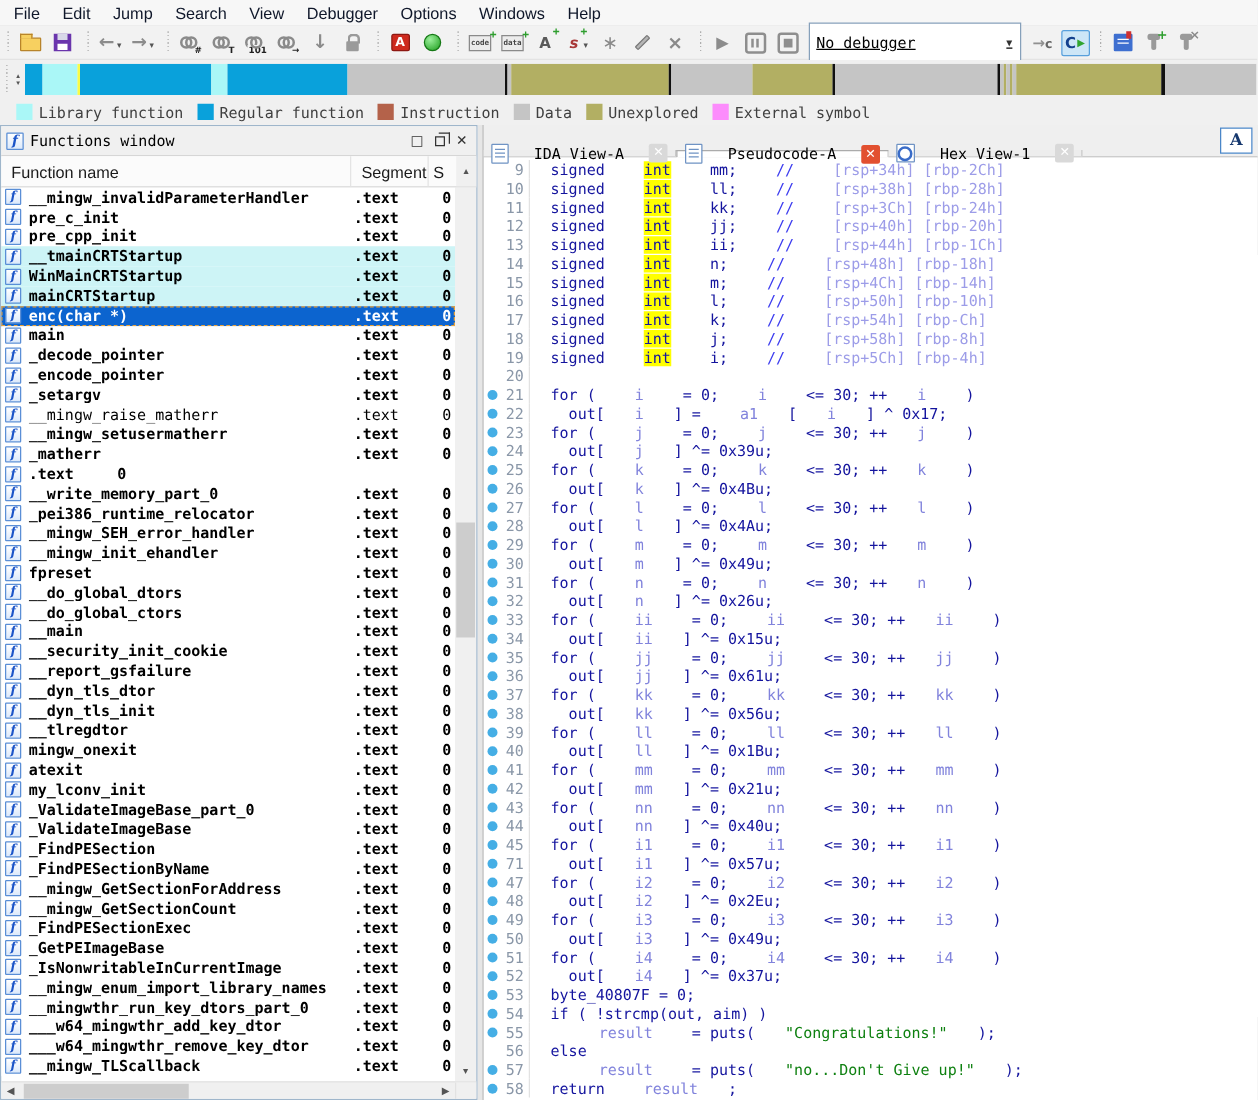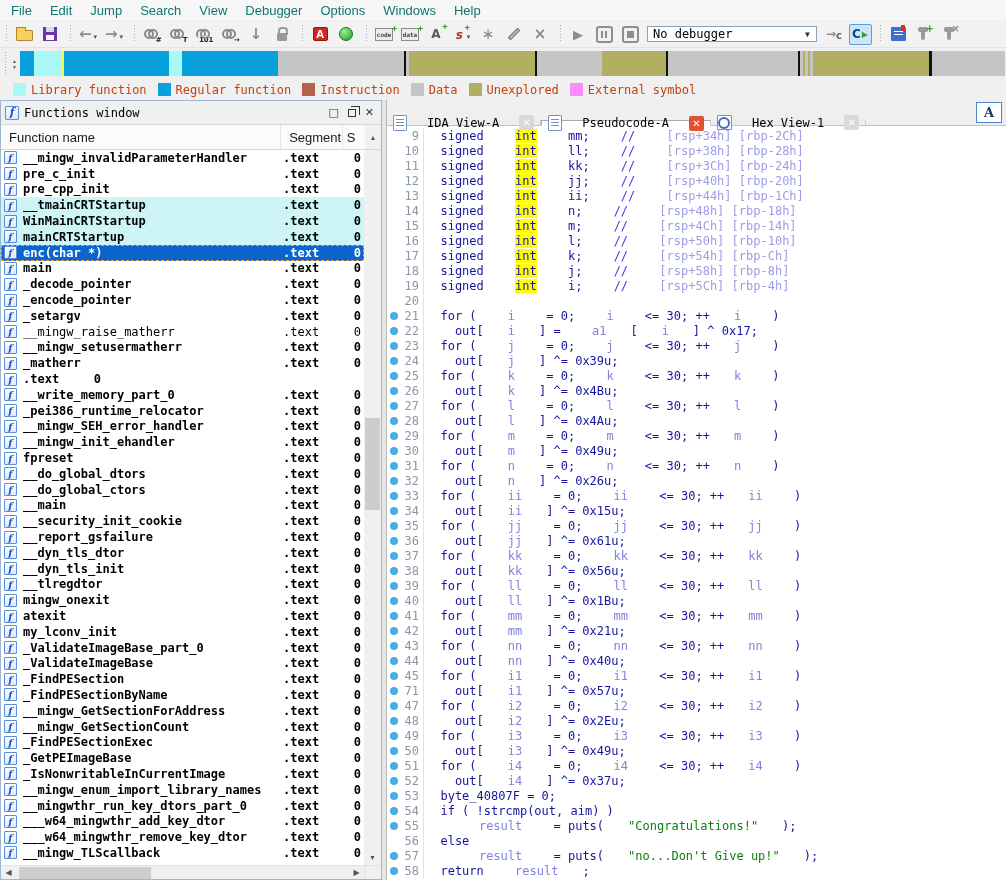--- a/index.html
+++ b/index.html
@@ -1,21 +1,21 @@
 <!DOCTYPE html>
 <html><head>
 <meta charset="utf-8">
 <style>
   html,body{margin:0;padding:0;width:1006px;height:880px;overflow:hidden;background:#F0F0F0;
     font-family:"Liberation Sans",sans-serif;-webkit-font-smoothing:antialiased;}
   *{box-sizing:border-box;}
 
   
   #menubar{height:21px;background:#F7F7F7;display:flex;align-items:center;padding-left:2px;border-bottom:1px solid #EDEDED;}
-  .menu-item{font:13px "Liberation Sans",sans-serif;color:#0f766e;padding:2px 9px;cursor:default;}
+  .menu-item{font:13px "Liberation Sans",sans-serif;color:#0f172a;padding:2px 9px;cursor:default;}
 
   
   #toolbar{height:27px;background:#F2F2F2;display:flex;align-items:center;border-bottom:1px solid #E3E3E3;padding-left:2px;}
   .grip{width:6px;height:18px;margin:0 2px;background:repeating-linear-gradient(#AFAFAF 0 1px,transparent 1px 3px);background-size:1px 100%;background-repeat:no-repeat;background-position:2px 0;}
   .tgroup{display:flex;align-items:center;gap:2px;margin-right:4px;}
   .tbtn{height:24px;min-width:24px;display:flex;align-items:center;justify-content:center;position:relative;}
   .ar{font:bold 15px "DejaVu Sans",sans-serif;color:#8C8C8C;line-height:1;}
   .caret{font-size:7px;color:#555;margin-left:2px;}
   .ic-folder{width:17px;height:11px;background:#F7D060;border:1px solid #B8842A;border-radius:1px;position:relative;margin-top:3px;}
   .ic-folder::before{content:"";position:absolute;left:-1px;top:-4px;width:8px;height:3px;background:#F7D060;border:1px solid #B8842A;border-bottom:none;}
@@ -34,21 +34,21 @@
   .stamp i,.stampA i{font:bold 9px "DejaVu Sans Mono",monospace;color:#2E9E2E;position:absolute;right:-5px;top:-6px;font-style:normal;}
   .stampA{font:bold 12px "DejaVu Sans",sans-serif;color:#5A5A5A;position:relative;padding:0 2px;}
   .stampA.red{color:#A83838;font-style:italic;}
   .star{font:15px "DejaVu Sans",sans-serif;color:#8A8A8A;}
   .ic-pencil{width:4px;height:14px;background:#B5B5B5;border:1px solid #787878;transform:rotate(45deg);border-radius:1px;}
   .bigx{font:bold 15px "DejaVu Sans",sans-serif;color:#8A8A8A;}
   .tri{font:13px "DejaVu Sans",sans-serif;color:#8C8C8C;}
   .ic-btnbox{width:17px;height:17px;border:2px solid #8E8E8E;border-radius:3px;display:flex;align-items:center;justify-content:center;gap:2px;}
   .pp{width:2px;height:7px;background:#8E8E8E;}
   .sq{width:7px;height:7px;background:#8E8E8E;}
-  .combo{width:170px;height:16px;border:1px solid #86A0BA;background:#FFF;display:flex;align-items:center;font:12px "DejaVu Sans Mono",monospace;padding-left:5px;color:#000;margin:0 3px;}
+  .combo{width:170px;height:32px;border:1px solid #86A0BA;background:#FFF;display:flex;align-items:center;font:12px "DejaVu Sans Mono",monospace;padding-left:5px;color:#000;margin:0 3px;text-decoration:underline;}
   .combo .cbar{margin-left:auto;width:17px;height:100%;display:flex;align-items:center;justify-content:center;font-size:8px;color:#333;}
   .ic-attach{display:flex;align-items:flex-end;}
   .ic-attach .a1{font:bold 12px "DejaVu Sans",sans-serif;color:#909090;}
   .ic-attach .a2{font:bold 10px "DejaVu Sans",sans-serif;color:#666;}
   .ic-cbtn{width:23px;height:21px;background:#CDE6F7;border:1px solid #58A0DC;display:flex;align-items:center;justify-content:center;font:bold 12px "DejaVu Sans",sans-serif;color:#14418E;border-radius:2px;}
   .ic-cbtn .gtri{color:#2FA52F;font-size:8px;margin-left:1px;}
   .ic-book{width:15px;height:14px;background:#3E6FD0;border-radius:1px;position:relative;}
   .ic-book::before{content:"";position:absolute;right:1px;top:-2px;width:4px;height:6px;background:#D03030;}
   .ic-book::after{content:"";position:absolute;left:3px;top:4px;width:9px;height:1px;background:#FFF;box-shadow:0 3px 0 #FFF;}
   .keywrap{position:relative;width:16px;height:16px;}
@@ -61,21 +61,21 @@
   #bandrow{height:31px;background:#F0F0F0;display:flex;align-items:center;position:relative;}
   #band-handle{width:7px;height:24px;margin-left:2px;background:repeating-linear-gradient(#ABABAB 0 1px,transparent 1px 3px);background-size:1px 100%;background-repeat:no-repeat;background-position:3px 0;}
   #band-arrows{width:11px;display:flex;flex-direction:column;align-items:center;font-size:5px;color:#555;line-height:6px;}
   #navband{height:25px;flex:1;display:flex;overflow:hidden;margin-right:0;}
   .bseg{height:100%;}
 
   
   #legend{height:21px;background:#F0F0F0;display:flex;align-items:center;padding-left:13px;gap:11px;}
   .lgitem{display:flex;align-items:center;gap:5px;}
   .lgswatch{width:13px;height:13px;}
-  .lglabel{font:12px "DejaVu Sans Mono",monospace;color:#c2410c;}
+  .lglabel{font:12px "DejaVu Sans Mono",monospace;color:#404040;}
 
   
   #main{position:absolute;left:0;top:100px;width:1006px;height:780px;background:#E6E6E6;display:flex;}
 
   
   #fnwin{width:382px;height:780px;background:#FFF;border:1px solid #9FB6CB;display:flex;flex-direction:column;}
   #fnwin-title{height:24px;background:#F0F0F0;border-bottom:1px solid #D6D6D6;display:flex;align-items:center;padding:0 4px;gap:5px;flex:none;}
   #fnwin-title .t{font:12px "DejaVu Sans Mono",monospace;color:#000;}
   .wbtns{margin-left:auto;display:flex;align-items:center;gap:9px;padding-right:3px;}
   .wbtn{font:11px "DejaVu Sans",sans-serif;color:#333;line-height:1;}

